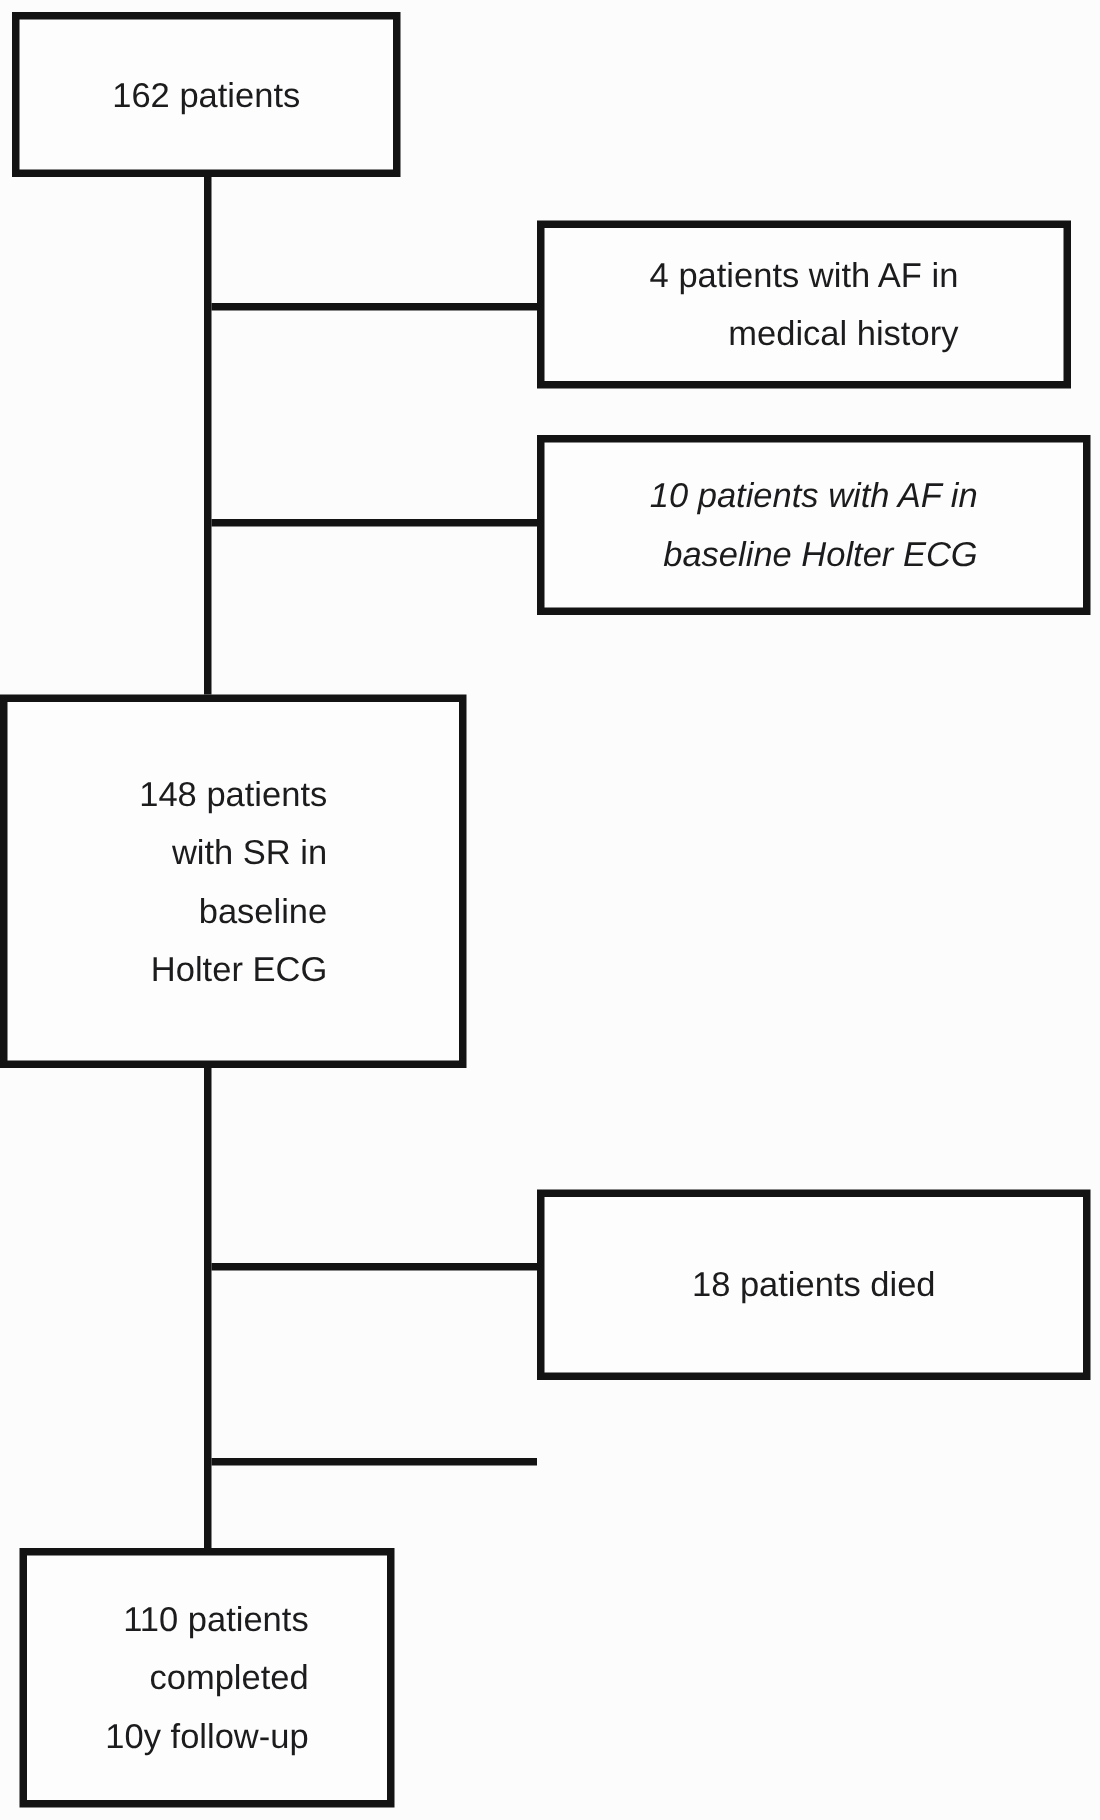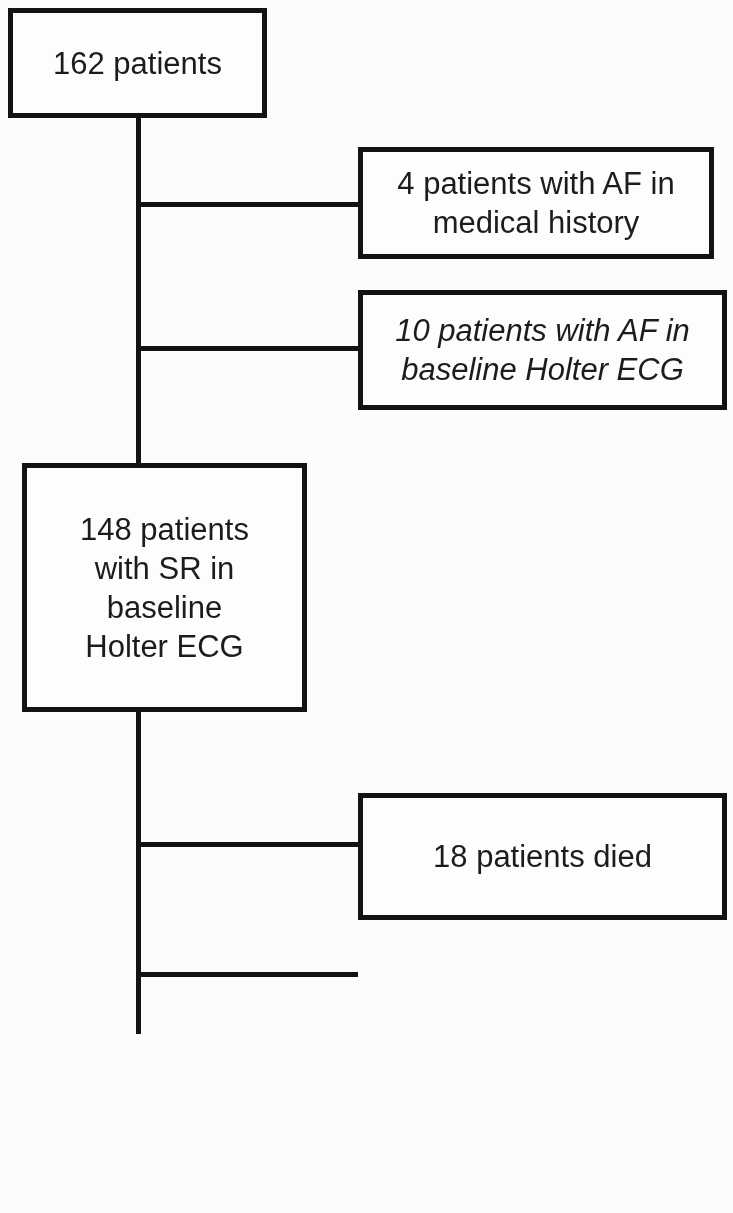--- a/index.html
+++ b/index.html
@@ -27,24 +27,25 @@
     border: 5px solid var(--line);
     background: var(--fill);
     display: flex;
     align-items: center;
     justify-content: center;
     text-align: center;
   }
   .node .label {
     display: block;
     white-space: pre-line;
-    font-size: 31px;
+    font-size: 23px;
     line-height: 39px;
     color: var(--text);
     padding: 0 6px;
+    text-align: right;
   }
   .connector {
     position: absolute;
     background: var(--line);
   }
 </style>
 </head>
 <body>
 
 <div class="canvas">
@@ -68,26 +69,31 @@
   <div class="node" style="left:358px; top:147px; width:356px; height:112px;">
     <span class="label">4 patients with AF in
 medical history</span>
   </div>
 
   <div class="node" style="left:358px; top:290px; width:369px; height:120px;font-style:italic;">
     <span class="label">10 patients with AF in
 baseline Holter ECG</span>
   </div>
 
-  <div class="node" style="left:22px; top:463px; width:285px; height:249px;">
+  <div class="node" style="left:0; top:463px; width:311px; height:249px;">
     <span class="label">148 patients
 with SR in
 baseline
 Holter ECG</span>
   </div>
 
   <div class="node" style="left:358px; top:793px; width:369px; height:127px;">
     <span class="label">18 patients died</span>
   </div>
 
 
+  <div class="node" style="left:13px; top:1032px; width:250px; height:173px;">
+    <span class="label">110 patients
+completed
+10y follow-up</span>
+  </div>
 
 </div>
 
 </body></html>

